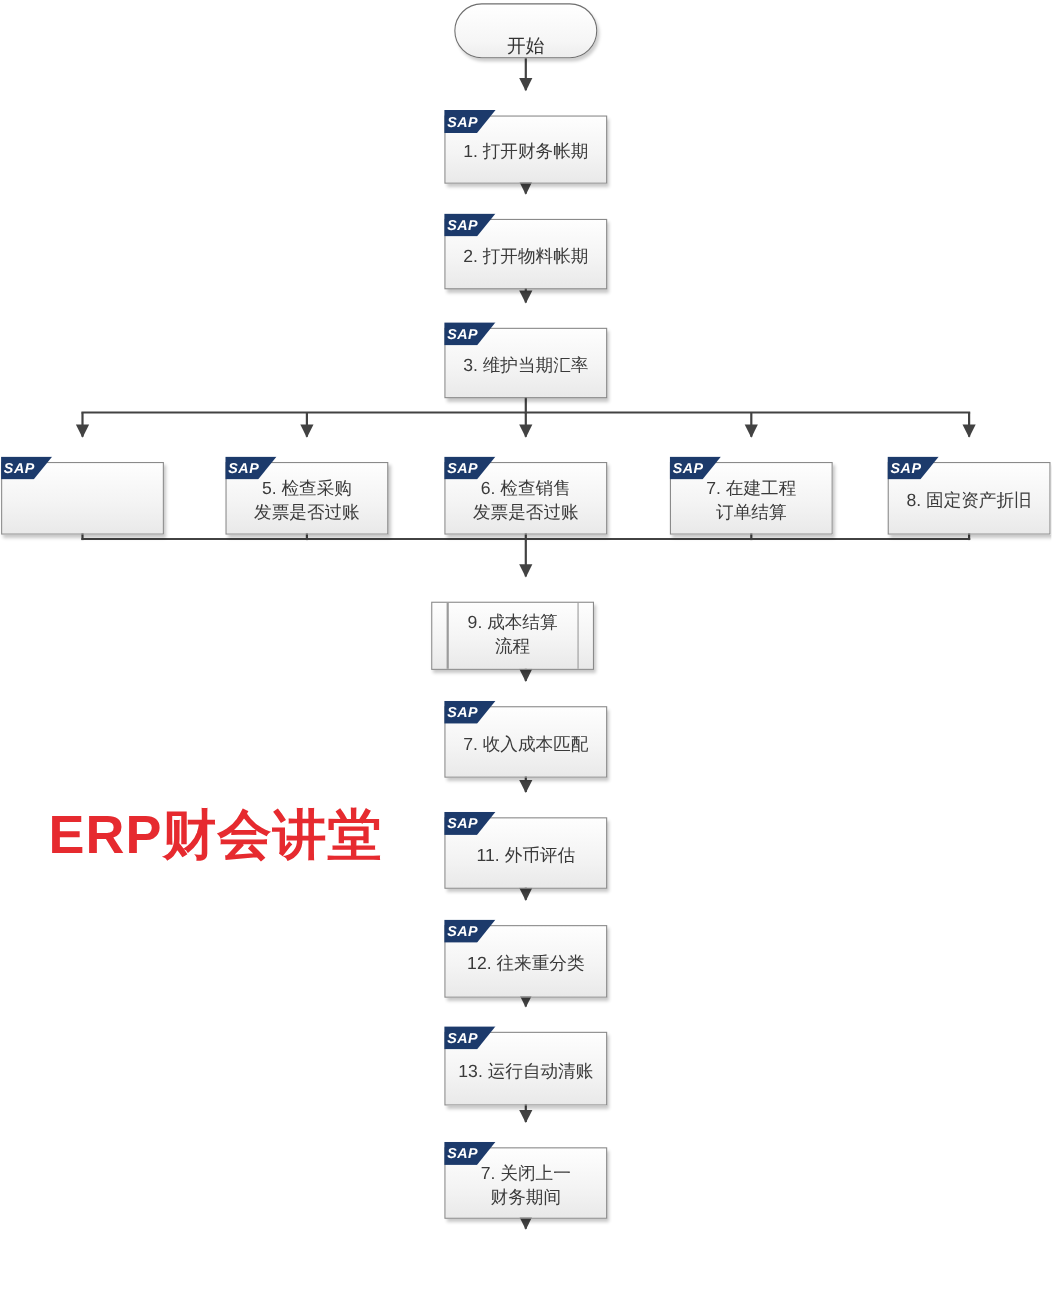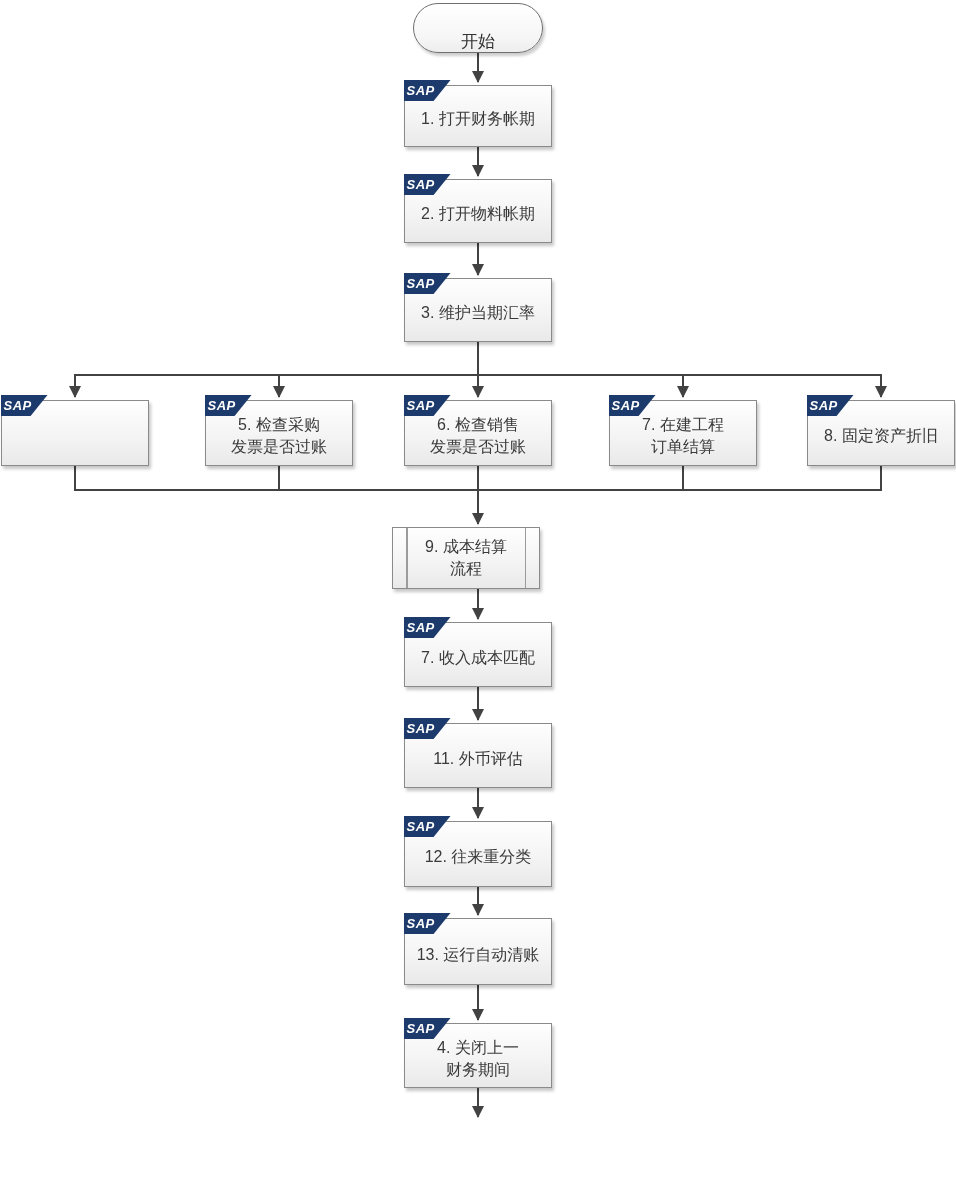--- a/index.html
+++ b/index.html
@@ -27,20 +27,21 @@
     display: flex;
     align-items: center;
     justify-content: center;
     text-align: center;
     z-index: 1;
   }
   .box {
     background: linear-gradient(180deg, #fefefe 0%, #f4f4f4 55%, #e9e9e9 100%);
     border: 1.5px solid #8a8a8a;
     box-shadow: 2px 3px 3px rgba(0,0,0,0.22);
+    margin-top: 20px;
   }
   .box .label {
     font-size: 16px;
     color: #3a3a3a;
     line-height: 1.35;
     white-space: pre-line;
   }
   .sap .label { padding-top: 6px; }
   .saplogo {
     position: absolute;
@@ -226,19 +227,20 @@
     <span class="saplogo">
         <span class="saptext">SAP</span>
       </span>
     <span class="label">13. 运行自动清账</span>
   </div>
 
   <div class="node box sap" style="left:404px;top:1023px;width:148px;height:65px">
     <span class="saplogo">
         <span class="saptext">SAP</span>
       </span>
-    <span class="label">4. 关闭上一
+    <span class="label">7. 关闭上一
 财务期间</span>
   </div>
 
 
+  <div class="watermark">ERP财会讲堂</div>
 
 </div>
 
 </body></html>

